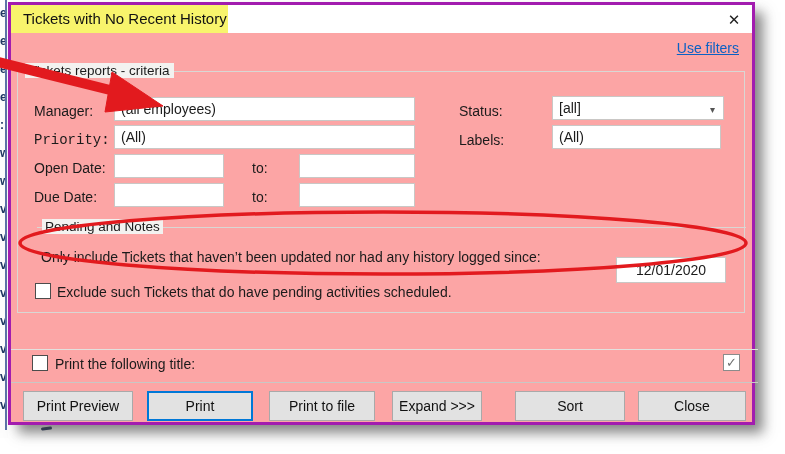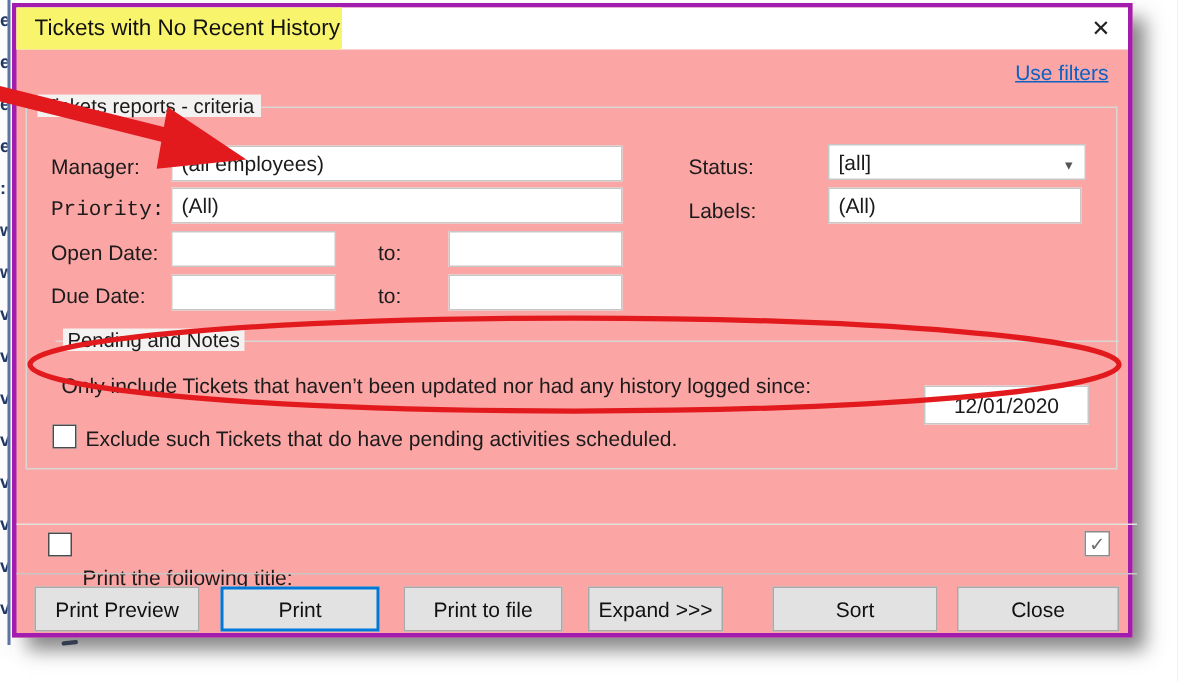--- a/index.html
+++ b/index.html
@@ -59,21 +59,21 @@
   #inp-since { left:598px; top:169px; width:110px; height:26px; justify-content:center;margin-top:16px; }
 
   .checkbox { position:absolute; width:16px; height:16px; background:#fff; border:1px solid #4c4c4c;
               cursor:pointer; font-size:13px; line-height:15px; text-align:center; color:#6f6f6f; }
   #chk-exclude { left:17px; top:211px; }
   #lbl-exclude { left:39px; top:212px; font-size:14px; }
 
   
   #footer-topline { position:absolute; left:0; top:344px; width:747px; height:1px; background:#e3e1de; }
   #chk-print-title { left:21px; top:350px; }
-  #lbl-print-title { left:44px; top:372px; font-size:14px;text-align:center; }
+  #lbl-print-title { left:44px; top:351px; font-size:14px;text-align:center; }
   #lbl-print-params { right:52px; top:351px; font-size:14px; }
   #chk-print-params { left:712px; top:349px; width:17px; height:17px; border-color:#8b8b8b; }
   #btn-divider { position:absolute; left:0; top:377px; width:747px; height:1px; background:#c9c7c5; }
 
   .btn { position:absolute; top:386px; height:30px; background:#e2e2e2; border:1px solid #a9a9a9;
          font-size:14px; display:flex; align-items:center; justify-content:center; cursor:pointer;
          font-family:"Liberation Sans",sans-serif; color:#111; }
   .btn.primary { border:2px solid #0078d7; }
   #btn-print-preview { left:12px;  width:110px; }
   #btn-print         { left:136px; width:106px; }

